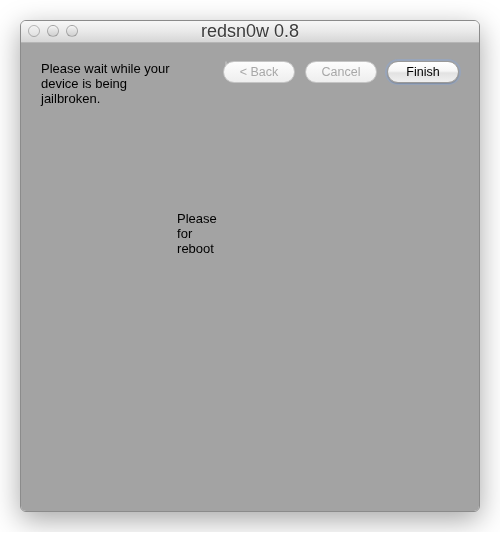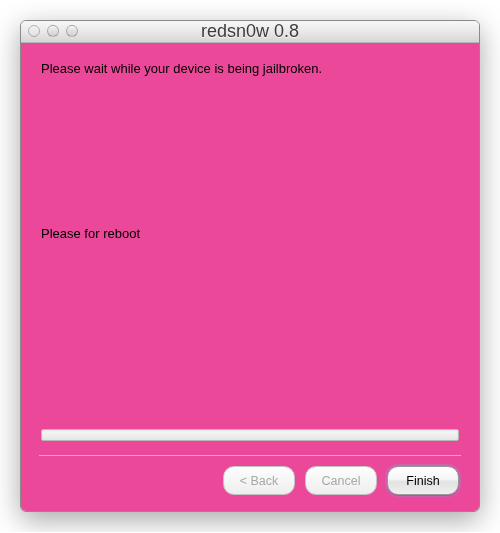--- a/index.html
+++ b/index.html
@@ -49,25 +49,25 @@
     .tl-close { background: radial-gradient(circle at 30% 30%, #ff8b82, #e0443e 70%, #b22; ); }
     .tl-min, .tl-zoom { background: linear-gradient(to bottom, #f2f2f2, #d0d0d0); }
     .title {
       flex: 1;
       text-align: center;
       font-size: 18px;
       color: #3c3c3c;
       text-shadow: 0 1px 0 rgba(255,255,255,0.8);
     }
     .content {
-      background: #ec4899;
+      background: #a3a3a3;
       padding: 18px 20px 14px 20px;
       height: 468px;
       display: flex;
-      flex-direction: column;
+      flex-direction: row;
     }
     .instruction {
       font-size: 13px;
       color: #000;
     }
     .status {
       margin-top: 150px;
       font-size: 13px;
       color: #000;
     }
@@ -88,21 +88,21 @@
       margin: 4px -2px 10px -2px;
     }
     .button-row {
       display: flex;
       justify-content: flex-end;
       gap: 10px;
       padding-bottom: 2px;
     }
     .aqua-btn {
       min-width: 72px;
-      height: 29px;
+      height: 22px;
       padding: 0 14px;
       border-radius: 11px;
       border: 1px solid #9a9a9a;
       background: linear-gradient(to bottom, #ffffff 0%, #f6f6f6 45%, #e2e2e2 55%, #f0f0f0 100%);
       font-family: inherit;
       font-size: 12.5px;
       color: #333;
       text-align: center;
       cursor: default;
       box-shadow: 0 1px 1px rgba(0,0,0,0.15);

